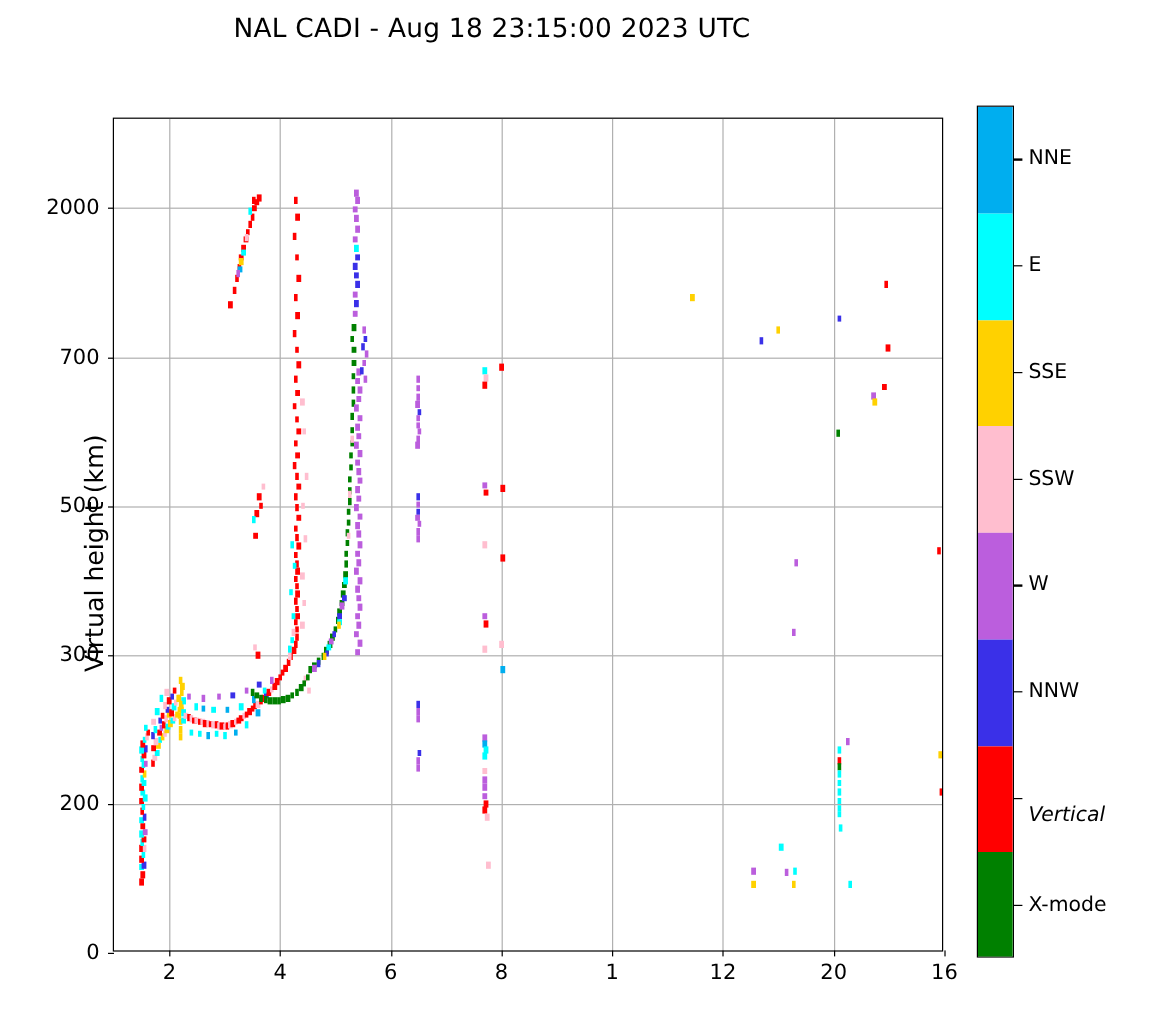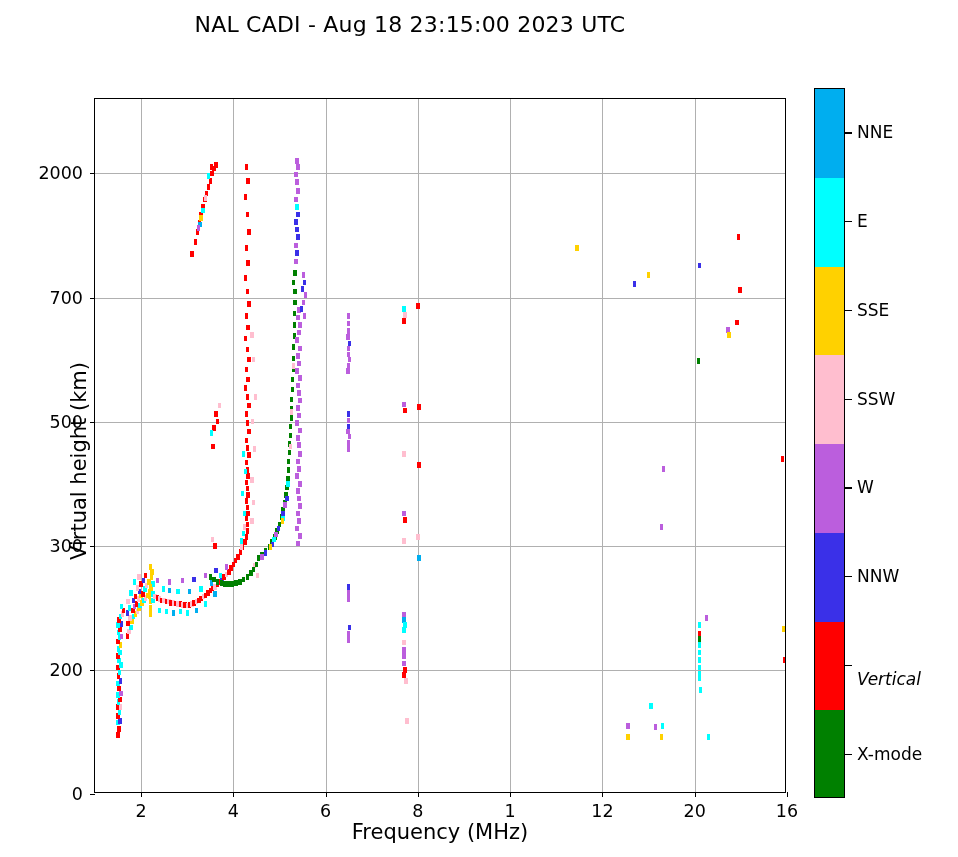--- a/index.html
+++ b/index.html
@@ -528,21 +528,20 @@
       <div class="ticky" style="top: 446.786px;"></div>
       <div class="ylab" style="top: 446.786px;">300</div>
       <div class="ticky" style="top: 322.679px;"></div>
       <div class="ylab" style="top: 322.679px;">500</div>
       <div class="ticky" style="top: 198.571px;"></div>
       <div class="ylab" style="top: 198.571px;">700</div>
       <div class="ticky" style="top: 74.4643px;"></div>
       <div class="ylab" style="top: 74.4643px;">2000</div>
     </div>
 
-  <div id="xtitle">Frequency (MHz)</div>
 
   <div id="cbar">
       <div class="cseg" style="height: 88.75px; background: rgb(0, 174, 239);"></div>
       <div class="cseg" style="height: 88.75px; background: rgb(0, 255, 255);"></div>
       <div class="cseg" style="height: 88.75px; background: rgb(255, 209, 0);"></div>
       <div class="cseg" style="height: 88.75px; background: rgb(255, 190, 207);"></div>
       <div class="cseg" style="height: 88.75px; background: rgb(187, 94, 221);"></div>
       <div class="cseg" style="height: 88.75px; background: rgb(58, 48, 232);"></div>
       <div class="cseg" style="height: 88.75px; background: rgb(255, 0, 0);"></div>
       <div class="cseg" style="height: 88.75px; background: rgb(0, 128, 0);"></div>

